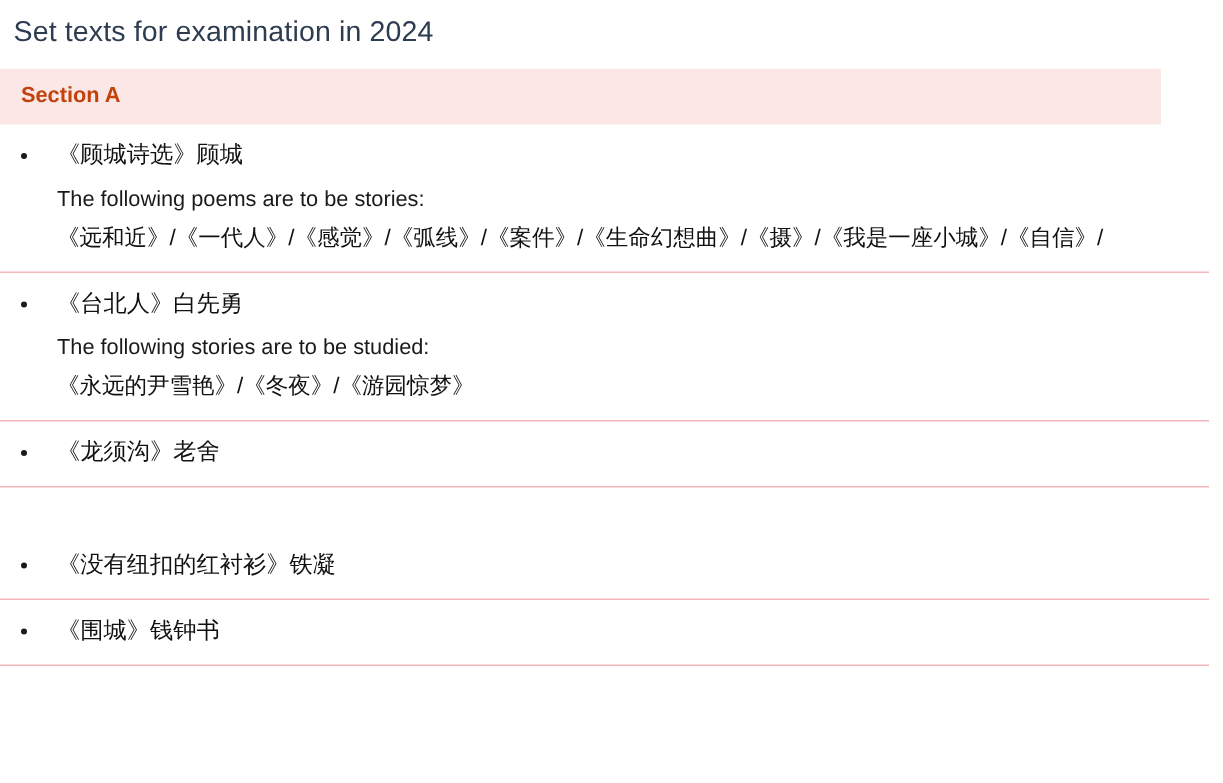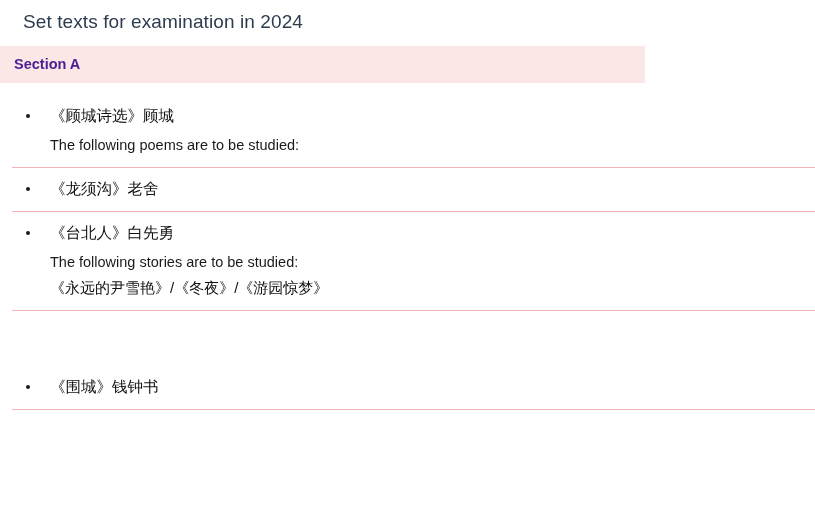--- a/index.html
+++ b/index.html
@@ -19,45 +19,45 @@
     width: 815px;
     height: 522px;
     position: relative;
     box-sizing: border-box;
   }
 
   .page-title {
     font-size: 19px;
     font-weight: 400;
     color: #2e3c4f;
-    padding: 9px 0 0 23px;
+    padding: 9px 0 0 9px;
     margin: 0;
     letter-spacing: 0.1px;
     line-height: 26px;
   }
 
   .section {
     margin-top: 11px;
   }
 
   .section-header {
-    width: 645px;
+    width: 774px;
     background: #fbe7e5;
     box-sizing: border-box;
     padding: 9px 0 9px 14px;
     font-size: 14.5px;
     font-weight: bold;
-    color: #4c1d95;
+    color: #c2410c;
     line-height: 19px;
   }
 
   .item-list {
     list-style: none;
     margin: 0;
-    padding: 12px;
+    padding: 0;
   }
 
   .item {
     position: relative;
     width: 806px;
     box-sizing: border-box;
     border-bottom: 1.6px solid #f4b6bb;
     padding: 10px 0 11px 38px;
   }
 
@@ -103,43 +103,47 @@
 
   <h1 class="page-title">Set texts for examination in 2024</h1>
 
   <div class="section">
     <div class="section-header">Section A</div>
 
     <ul class="item-list">
 
       <li class="item">
         <div class="item-title">《顾城诗选》顾城</div>
-        <div class="item-note">The following poems are to be studied:</div>
-      </li>
-
-      <li class="item">
-        <div class="item-title">《龙须沟》老舍</div>
+        <div class="item-note">The following poems are to be stories:</div>
+        <div class="item-works">《远和近》/《一代人》/《感觉》/《弧线》/《案件》/《生命幻想曲》/《摄》/《我是一座小城》/《自信》/</div>
       </li>
 
       <li class="item">
         <div class="item-title">《台北人》白先勇</div>
         <div class="item-note">The following stories are to be studied:</div>
         <div class="item-works">《永远的尹雪艳》/《冬夜》/《游园惊梦》</div>
+      </li>
+
+      <li class="item">
+        <div class="item-title">《龙须沟》老舍</div>
       </li>
 
     </ul>
   </div>
 
   <div class="section-gap"></div>
 
   <div class="section" style="margin-top:0;">
 
     <ul class="item-list">
 
 
+      <li class="item">
+        <div class="item-title">《没有纽扣的红衬衫》铁凝</div>
+      </li>
 
       <li class="item">
         <div class="item-title">《围城》钱钟书</div>
       </li>
 
     </ul>
   </div>
 
 </div>
 

